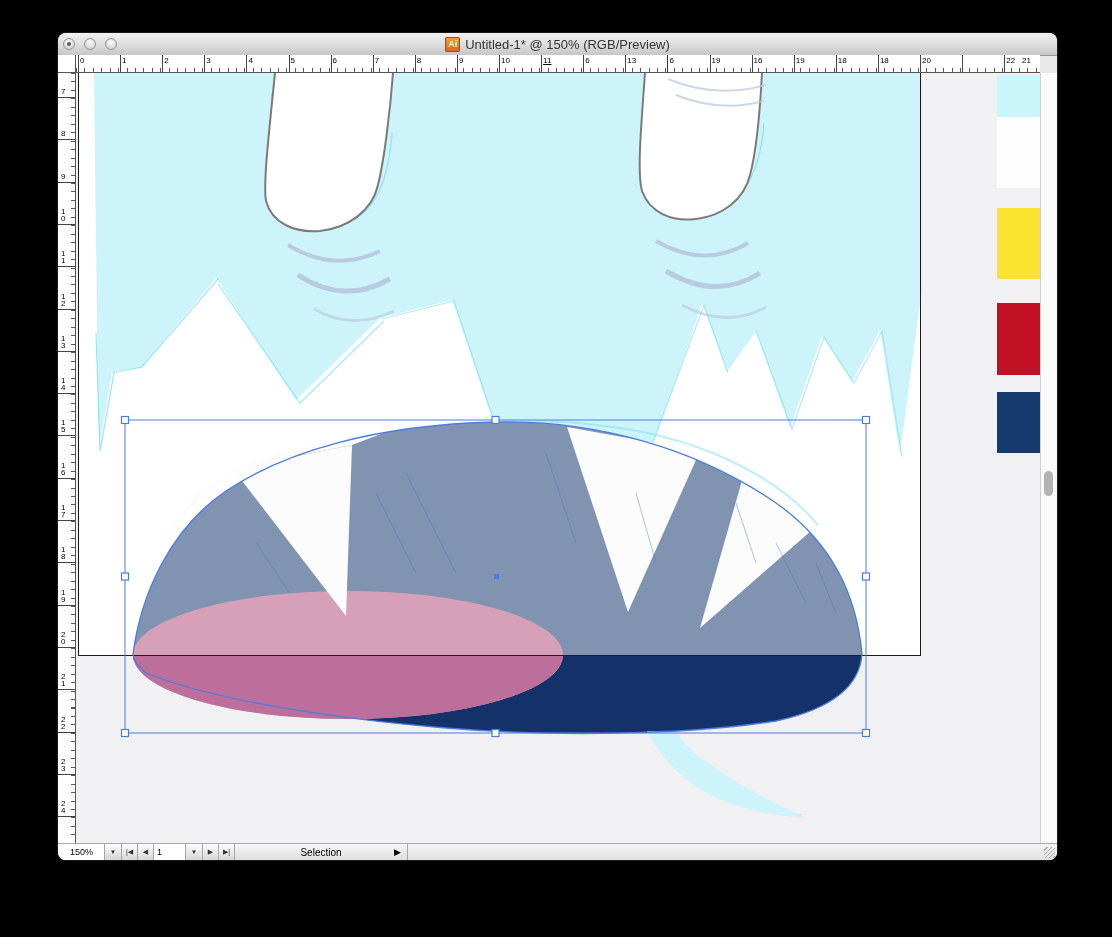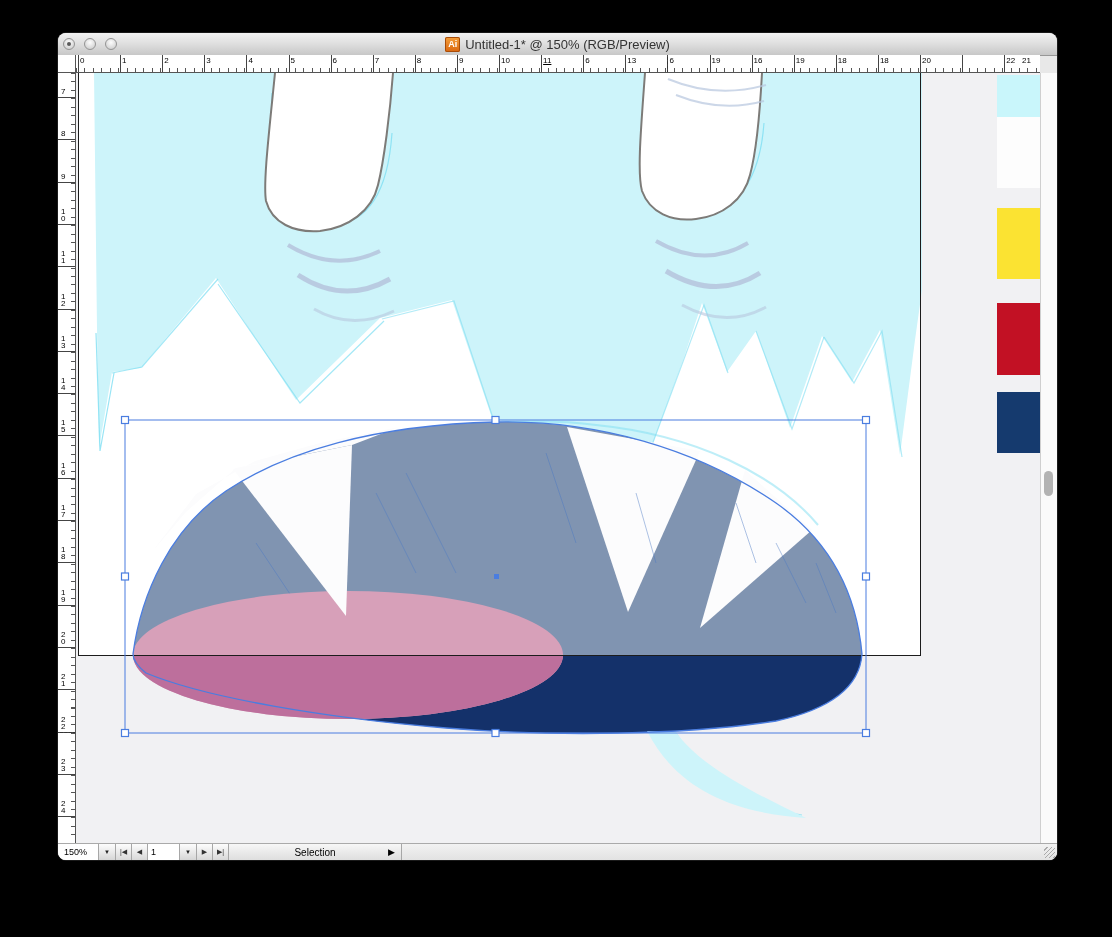--- a/index.html
+++ b/index.html
@@ -36,21 +36,21 @@
   .dashH{position:absolute;top:2px;width:1px;height:16px;border-left:1px dashed #333;}
   .dashV{position:absolute;left:2px;height:1px;width:16px;border-top:1px dashed #333;}
   
   .canvas{position:absolute;left:18px;top:40px;width:964px;height:770px;background:#f1f1f3;}
   .vscroll{position:absolute;left:982px;top:40px;width:17px;height:770px;background:#fafafa;border-left:1px solid #cfcfcf;box-sizing:border-box;}
   .vthumb{position:absolute;left:3px;top:398px;width:9px;height:25px;border-radius:5px;background:#b3b3b3;}
   
   .bottom{position:absolute;left:0;top:810px;width:100%;height:17px;
     background:linear-gradient(#f7f7f7,#dedede);border-top:1px solid #aaa;box-sizing:border-box;
     display:flex;align-items:stretch;font-size:9px;color:#000;}
-  .zoomfield{width:34px;background:#fff;border-right:1px solid #a7a7a7;display:flex;align-items:center;padding-left:6px;}
+  .zoomfield{width:34px;background:#fff;border-right:1px solid #a7a7a7;display:flex;align-items:center;padding-left:12px;}
   .zoomfield input{border:none;width:100%;font-size:9px;font-family:"Liberation Sans",sans-serif;background:transparent;padding:0;}
   .ddbtn{width:16px;background:linear-gradient(#fdfdfd,#d6d6d6);border-right:1px solid #a7a7a7;
     display:flex;align-items:center;justify-content:center;font-size:6px;color:#222;}
   .navbtn{width:15px;background:linear-gradient(#fdfdfd,#d8d8d8);border-right:1px solid #a7a7a7;
     display:flex;align-items:center;justify-content:center;font-size:7px;color:#333;}
   .pagefield{width:28px;background:#fff;border-right:1px solid #a7a7a7;display:flex;align-items:center;padding-left:3px;}
   .pagefield input{border:none;width:100%;font-size:9px;font-family:"Liberation Sans",sans-serif;background:transparent;padding:0;}
   .statuscell{width:172px;border-right:1px solid #a7a7a7;position:relative;
     display:flex;align-items:center;justify-content:center;font-size:10px;}
   .statuspop{position:absolute;right:6px;top:3px;font-size:9px;color:#000;}

